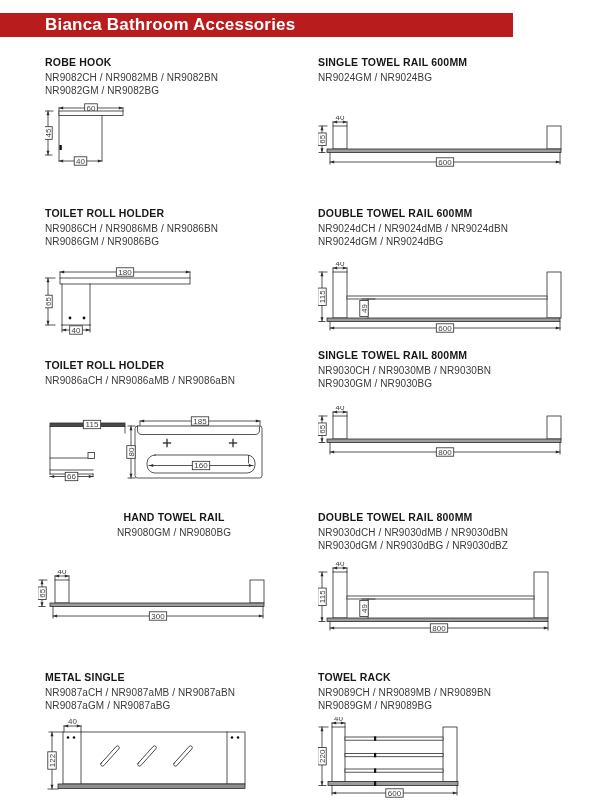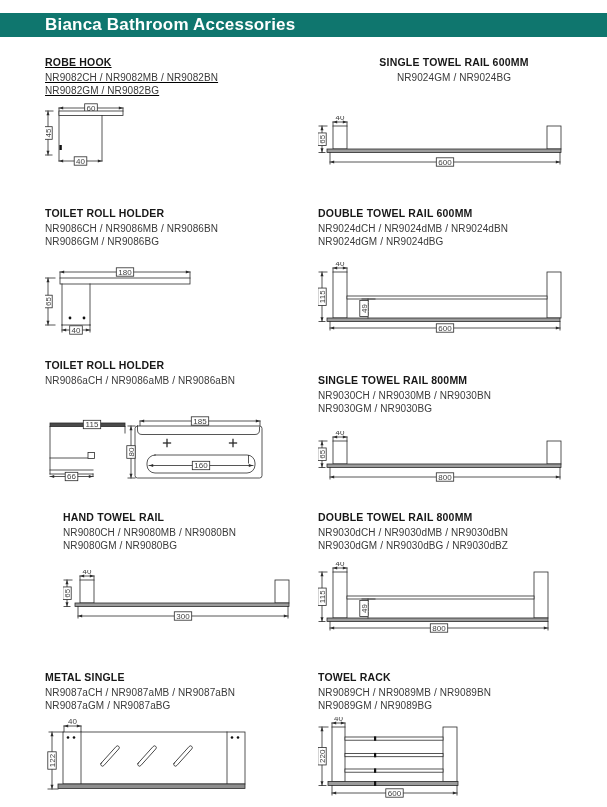--- a/index.html
+++ b/index.html
@@ -1,36 +1,36 @@
 <!DOCTYPE html>
 <html><head>
 <meta charset="utf-8">
 <style>
   html,body{margin:0;padding:0}
   body{width:607px;height:807px;position:relative;background:#fff;overflow:hidden;
        font-family:"Liberation Sans",sans-serif;}
-  .header-bar{position:absolute;left:0;top:13px;width:607px;height:24px;background:#0f766e;}
+  .header-bar{position:absolute;left:0;top:13px;width:513px;height:24px;background:#b91c1c;}
   .header-bar h1{margin:0;padding-left:45px;font-size:17px;font-weight:bold;color:#fff;
        line-height:24px;letter-spacing:.2px;}
   .card{position:absolute;width:272px;height:150px;}
   .card h3{margin:0 0 2px 0;font-size:10.5px;font-weight:bold;color:#171717;
        line-height:13px;letter-spacing:.2px;}
   .card p{margin:0;font-size:10px;color:#3a3a3a;line-height:13px;letter-spacing:.1px;}
   .drawing{position:absolute;left:0;}
   .drawing text{font:8px "Liberation Sans",sans-serif;fill:#3f3f3f;stroke:none;}
 </style>
 </head>
 <body>
 
 <header class="header-bar">
   <h1>Bianca Bathroom Accessories</h1>
 </header>
 
 <main id="catalog">
-    <section class="card" style="left: 45px; top: 56px; text-decoration: underline;">
+    <section class="card" style="left: 45px; top: 56px;">
     <h3>ROBE HOOK</h3>
     <p>NR9082CH / NR9082MB / NR9082BN</p>
     <p>NR9082GM / NR9082BG</p>
     <div class="drawing" style="top: 46px;"><svg width="125" height="68" viewBox="0 0 125 68">
           <g stroke="#2b2b2b" stroke-width="0.8" fill="none" stroke-linecap="square">
             <line x1="14" y1="6" x2="78" y2="6"></line>
             <path d="M 14 6 l 4.2 -1.5 l 0 3 Z" fill="#2b2b2b" stroke="none"></path>
             <path d="M 78 6 l -4.2 -1.5 l 0 3 Z" fill="#2b2b2b" stroke="none"></path>
             <rect x="39.7" y="1.7999999999999998" width="12.6" height="8.4" fill="#fff"></rect>
             <text x="46" y="8.8" text-anchor="middle">60</text>
@@ -49,21 +49,21 @@
             <line x1="0" y1="9" x2="8" y2="9"></line>
             <line x1="0" y1="53" x2="7" y2="53"></line>
             <line x1="14" y1="59" x2="57" y2="59"></line>
             <path d="M 14 59 l 4.2 -1.5 l 0 3 Z" fill="#2b2b2b" stroke="none"></path>
             <path d="M 57 59 l -4.2 -1.5 l 0 3 Z" fill="#2b2b2b" stroke="none"></path>
             <rect x="29.2" y="54.8" width="12.6" height="8.4" fill="#fff"></rect>
             <text x="35.5" y="61.8" text-anchor="middle">40</text>
           </g>
         </svg></div>
   </section>
-    <section class="card" style="left: 318px; top: 56px; text-align: center;">
+    <section class="card" style="left: 318px; top: 56px;">
     <h3>SINGLE TOWEL RAIL 600MM</h3>
     <p>NR9024GM / NR9024BG</p>
     <div class="drawing" style="top: 60px;"><svg width="245" height="58" viewBox="0 0 245 58">
           <g stroke="#2b2b2b" stroke-width="0.8" fill="none" stroke-linecap="square">
             <line x1="15" y1="6" x2="29" y2="6"></line>
             <path d="M 15 6 l 4.2 -1.5 l 0 3 Z" fill="#2b2b2b" stroke="none"></path>
             <path d="M 29 6 l -4.2 -1.5 l 0 3 Z" fill="#2b2b2b" stroke="none"></path>
             <text x="22" y="4.2" text-anchor="middle">40</text>
             <line x1="15" y1="6" x2="15" y2="10"></line>
             <line x1="29" y1="6" x2="29" y2="10"></line>
@@ -215,21 +215,21 @@
             <rect x="102" y="42" width="108" height="18" rx="8" fill="#fff"></rect>
             <line x1="203.5" y1="42.5" x2="203.5" y2="50"></line>
             <line x1="104" y1="52.5" x2="208" y2="52.5"></line>
             <path d="M 104 52.5 l 4.2 -1.5 l 0 3 Z" fill="#2b2b2b" stroke="none"></path>
             <path d="M 208 52.5 l -4.2 -1.5 l 0 3 Z" fill="#2b2b2b" stroke="none"></path>
             <rect x="147.3" y="48.3" width="17.4" height="8.4" fill="#fff"></rect>
             <text x="156" y="55.3" text-anchor="middle">160</text>
           </g>
         </svg></div>
   </section>
-    <section class="card" style="left: 318px; top: 374px;">
+    <section class="card" style="left: 318px; top: 349px;">
     <h3>SINGLE TOWEL RAIL 800MM</h3>
     <p>NR9030CH / NR9030MB / NR9030BN</p>
     <p>NR9030GM / NR9030BG</p>
     <div class="drawing" style="top: 57px;"><svg width="245" height="58" viewBox="0 0 245 58">
           <g stroke="#2b2b2b" stroke-width="0.8" fill="none" stroke-linecap="square">
             <line x1="15" y1="6" x2="29" y2="6"></line>
             <path d="M 15 6 l 4.2 -1.5 l 0 3 Z" fill="#2b2b2b" stroke="none"></path>
             <path d="M 29 6 l -4.2 -1.5 l 0 3 Z" fill="#2b2b2b" stroke="none"></path>
             <text x="22" y="4.2" text-anchor="middle">40</text>
             <line x1="15" y1="6" x2="15" y2="10"></line>
@@ -249,23 +249,22 @@
             <line x1="12" y1="36.5" x2="12" y2="48"></line>
             <line x1="242" y1="36.5" x2="242" y2="48"></line>
             <line x1="12" y1="46" x2="242" y2="46"></line>
             <path d="M 12 46 l 4.2 -1.5 l 0 3 Z" fill="#2b2b2b" stroke="none"></path>
             <path d="M 242 46 l -4.2 -1.5 l 0 3 Z" fill="#2b2b2b" stroke="none"></path>
             <rect x="118.3" y="41.8" width="17.4" height="8.4" fill="#fff"></rect>
             <text x="127" y="48.8" text-anchor="middle">800</text>
           </g>
         </svg></div>
   </section>
-    <section class="card" style="left: 63px; top: 511px;">
+    <section class="card" style="left: 38px; top: 511px; text-align: center;">
     <h3>HAND TOWEL RAIL</h3>
-    <p>NR9080CH / NR9080MB / NR9080BN</p>
     <p>NR9080GM / NR9080BG</p>
     <div class="drawing" style="top: 59px;"><svg width="232" height="58" viewBox="0 0 232 58">
           <g stroke="#2b2b2b" stroke-width="0.8" fill="none" stroke-linecap="square">
             <line x1="17" y1="6" x2="31" y2="6"></line>
             <path d="M 17 6 l 4.2 -1.5 l 0 3 Z" fill="#2b2b2b" stroke="none"></path>
             <path d="M 31 6 l -4.2 -1.5 l 0 3 Z" fill="#2b2b2b" stroke="none"></path>
             <text x="24" y="4.2" text-anchor="middle">40</text>
             <line x1="17" y1="6" x2="17" y2="10"></line>
             <line x1="31" y1="6" x2="31" y2="10"></line>
             <rect x="17" y="10" width="14" height="23" fill="#fff"></rect>

